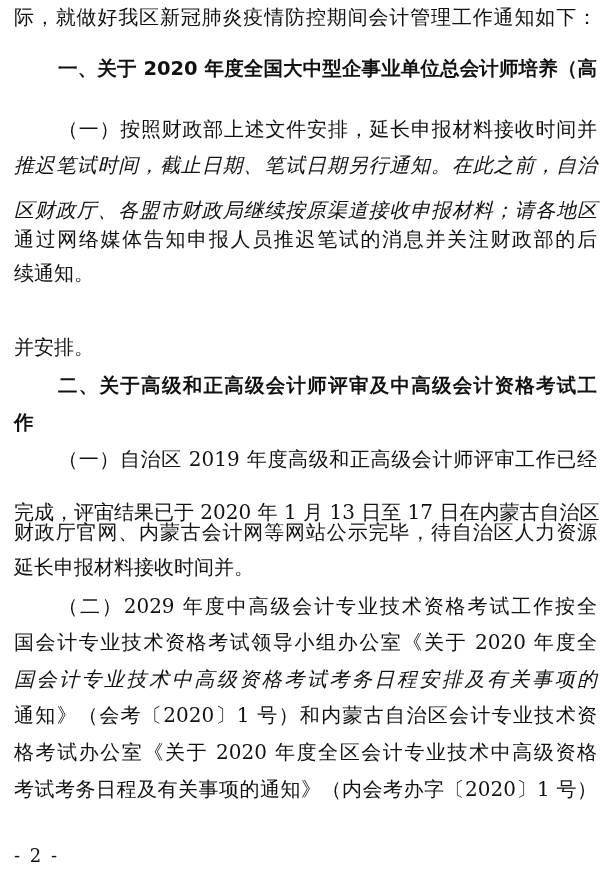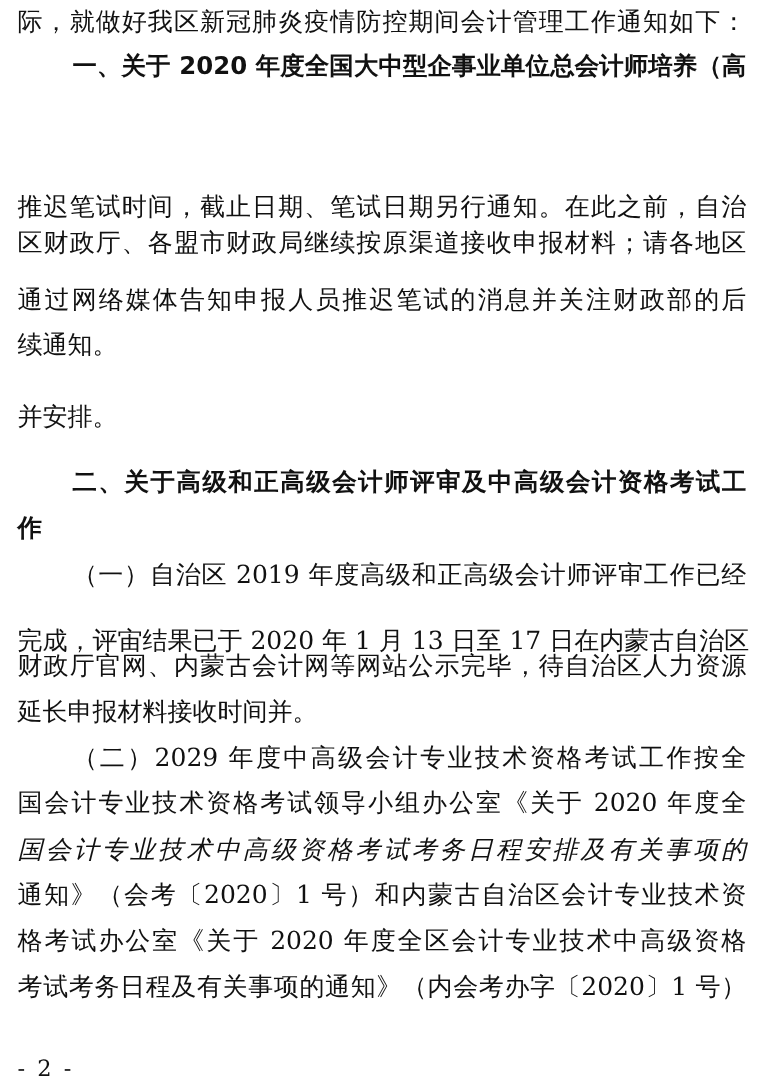--- a/index.html
+++ b/index.html
@@ -29,20 +29,21 @@
       height: 30px;
       line-height: 30px;
       font-size: 20px;
       white-space: nowrap;
       text-align: justify;
       text-align-last: justify;
       letter-spacing: 0px;
     }
     .line.short {
       text-align-last: left;
+      font-family: Liberation Mono, monospace;
     }
     .line.indent {
       left: 58px;
       width: 539px;
     }
     .line.heading {
       font-family: "DejaVu Sans", "Liberation Sans", sans-serif;
       font-weight: bold;
       font-size: 19.5px;
     }
@@ -61,28 +62,29 @@
       letter-spacing: 2px;
     }
   </style>
 </head>
 <body>
 
 <div class="page">
 
   <div class="line" style="top:2px;">际，就做好我区新冠肺炎疫情防控期间会计管理工作通知如下：</div>
 
-  <div class="line heading indent" style="top:38px;">一、关于 2020 年度全国大中型企事业单位总会计师培养（高</div>
+  <div class="line heading indent" style="top:54px;">一、关于 2020 年度全国大中型企事业单位总会计师培养（高</div>
 
-  <div class="line" style="top:150px;">推迟笔试时间，截止日期、笔试日期另行通知。在此之前，自治</div>
-  <div class="line" style="top:179px;">区财政厅、各盟市财政局继续按原渠道接收申报材料；请各地区</div>
+  <div class="line sub-indent" style="top:114px;">（一）按照财政部上述文件安排，延长申报材料接收时间并</div>
+  <div class="line" style="top:150px;font-style:italic;">推迟笔试时间，截止日期、笔试日期另行通知。在此之前，自治</div>
+  <div class="line" style="top:195px;font-style:italic;">区财政厅、各盟市财政局继续按原渠道接收申报材料；请各地区</div>
   <div class="line" style="top:224px;">通过网络媒体告知申报人员推迟笔试的消息并关注财政部的后</div>
   <div class="line short" style="top:260px;">续通知。</div>
 
-  <div class="line short" style="top:318px;">并安排。</div>
+  <div class="line short" style="top:334px;">并安排。</div>
 
   <div class="line heading indent" style="top:371px;">二、关于高级和正高级会计师评审及中高级会计资格考试工</div>
   <div class="line heading short" style="top:408px;">作</div>
 
   <div class="line sub-indent" style="top:444px;">（一）自治区 2019 年度高级和正高级会计师评审工作已经</div>
   <div class="line" style="top:497px;">完成，评宙结果已于 2020 年 1 月 13 日至 17 日在内蒙古自治区</div>
   <div class="line" style="top:517px;">财政厅官网、内蒙古会计网等网站公示完毕，待自治区人力资源</div>
   <div class="line short" style="top:554px;">延长申报材料接收时间并。</div>
 
   <div class="line sub-indent" style="top:591px;">（二）2029 年度中高级会计专业技术资格考试工作按全</div>

